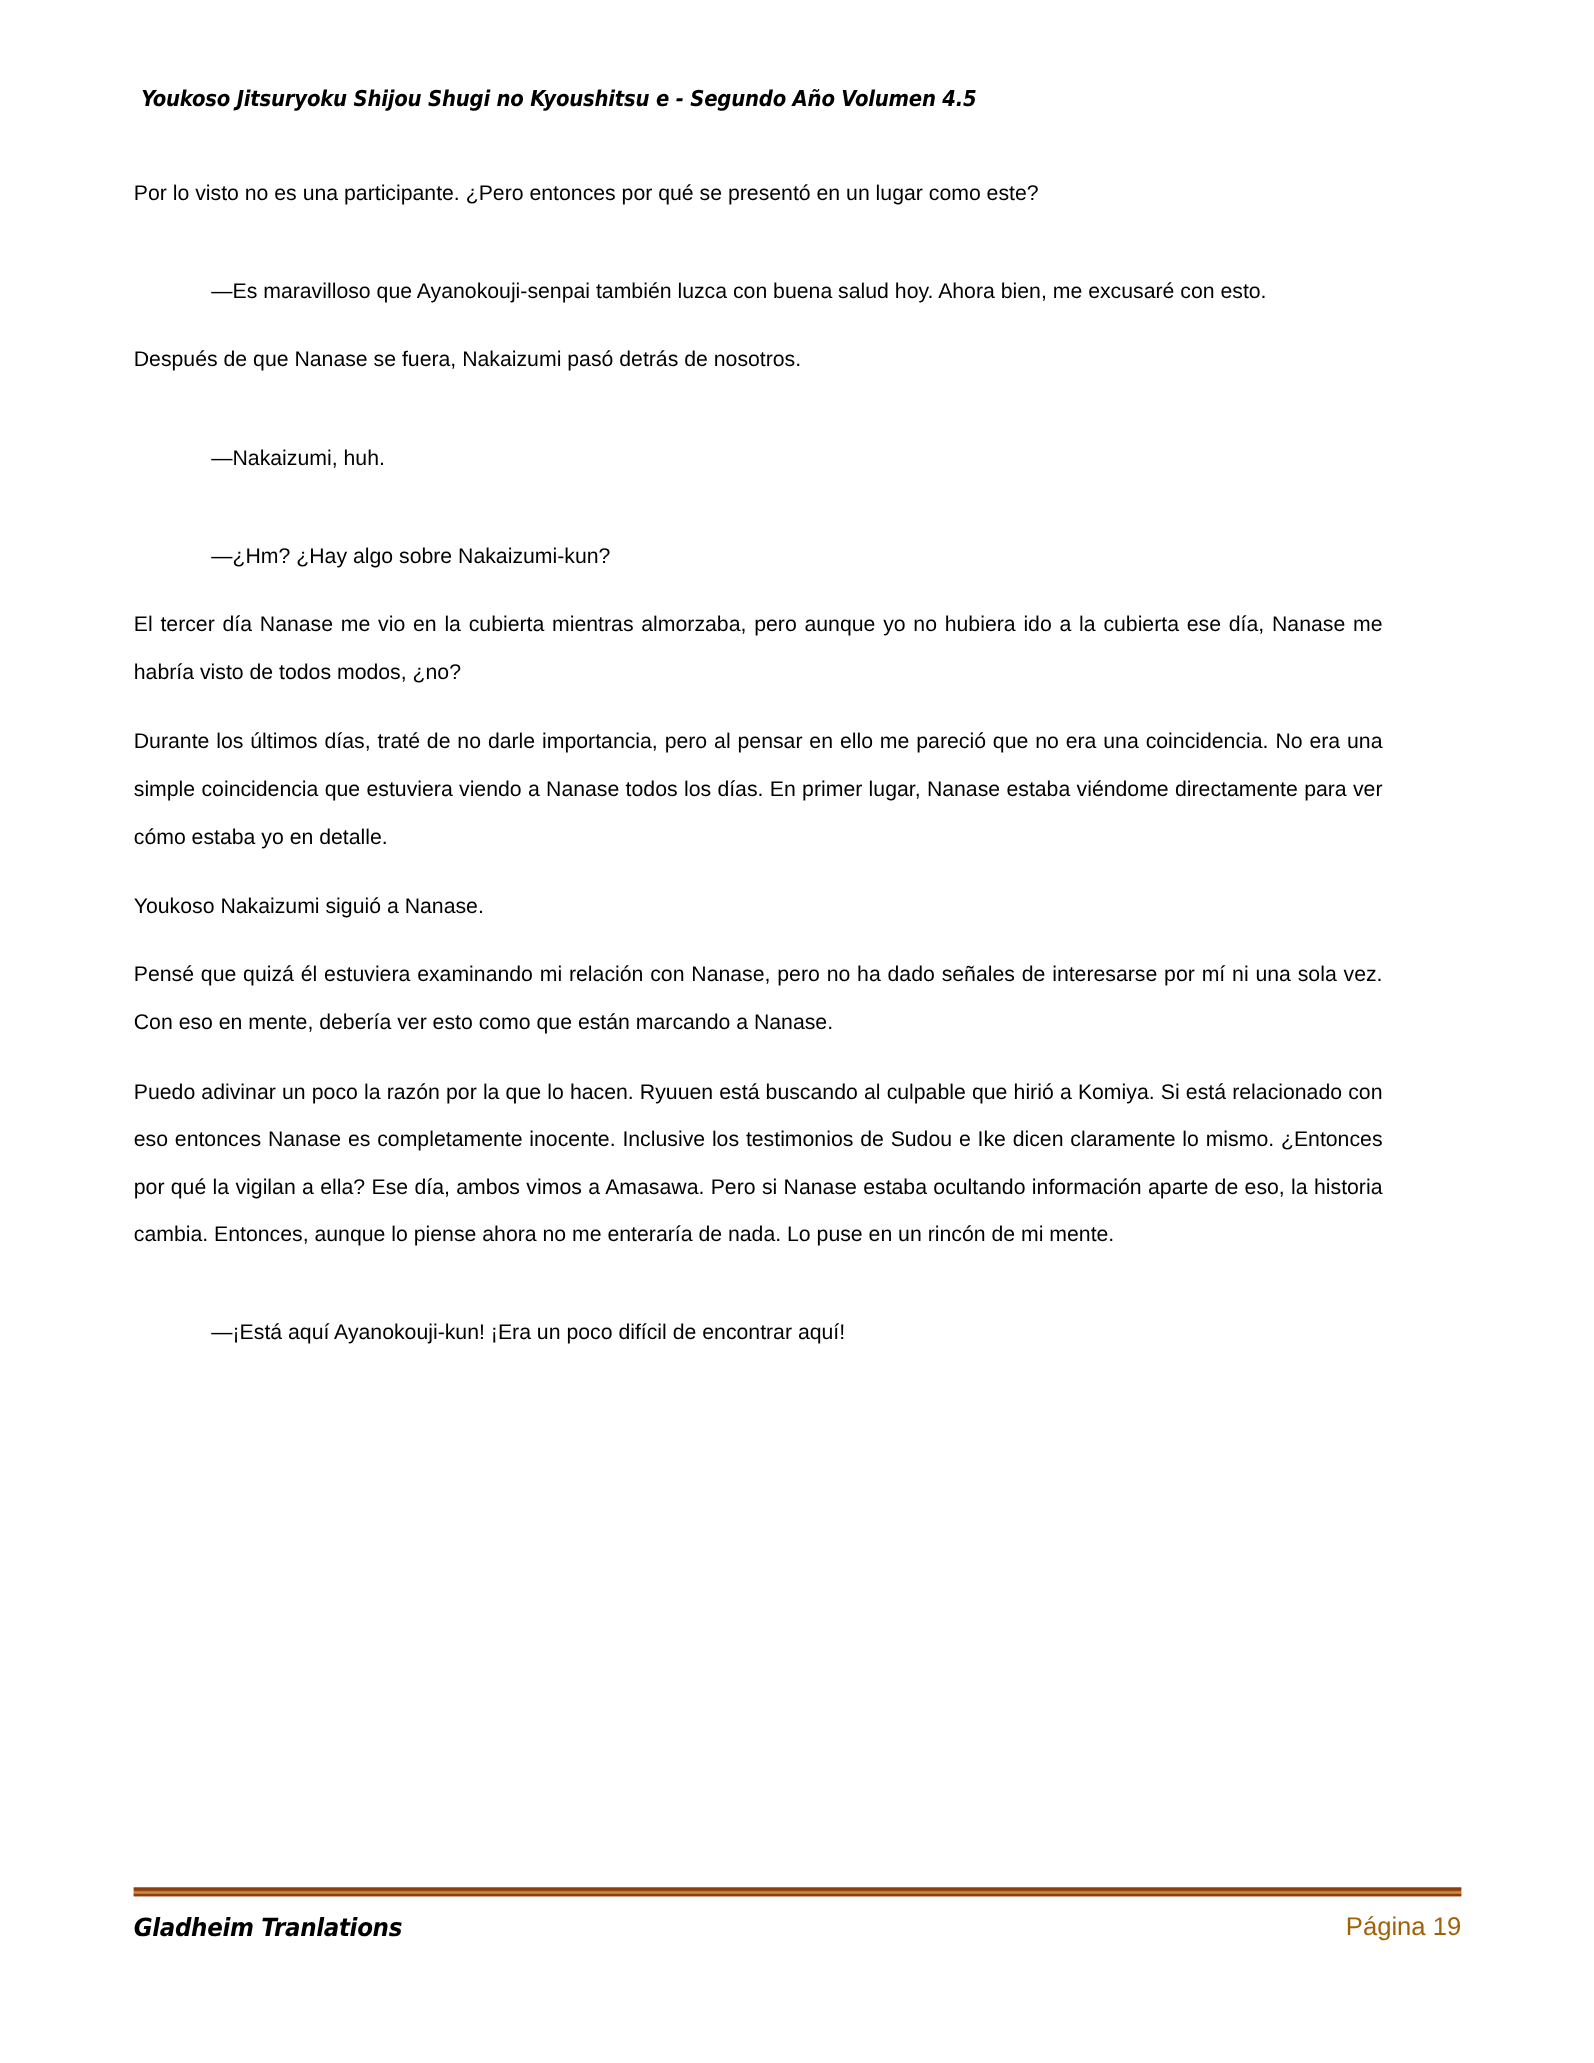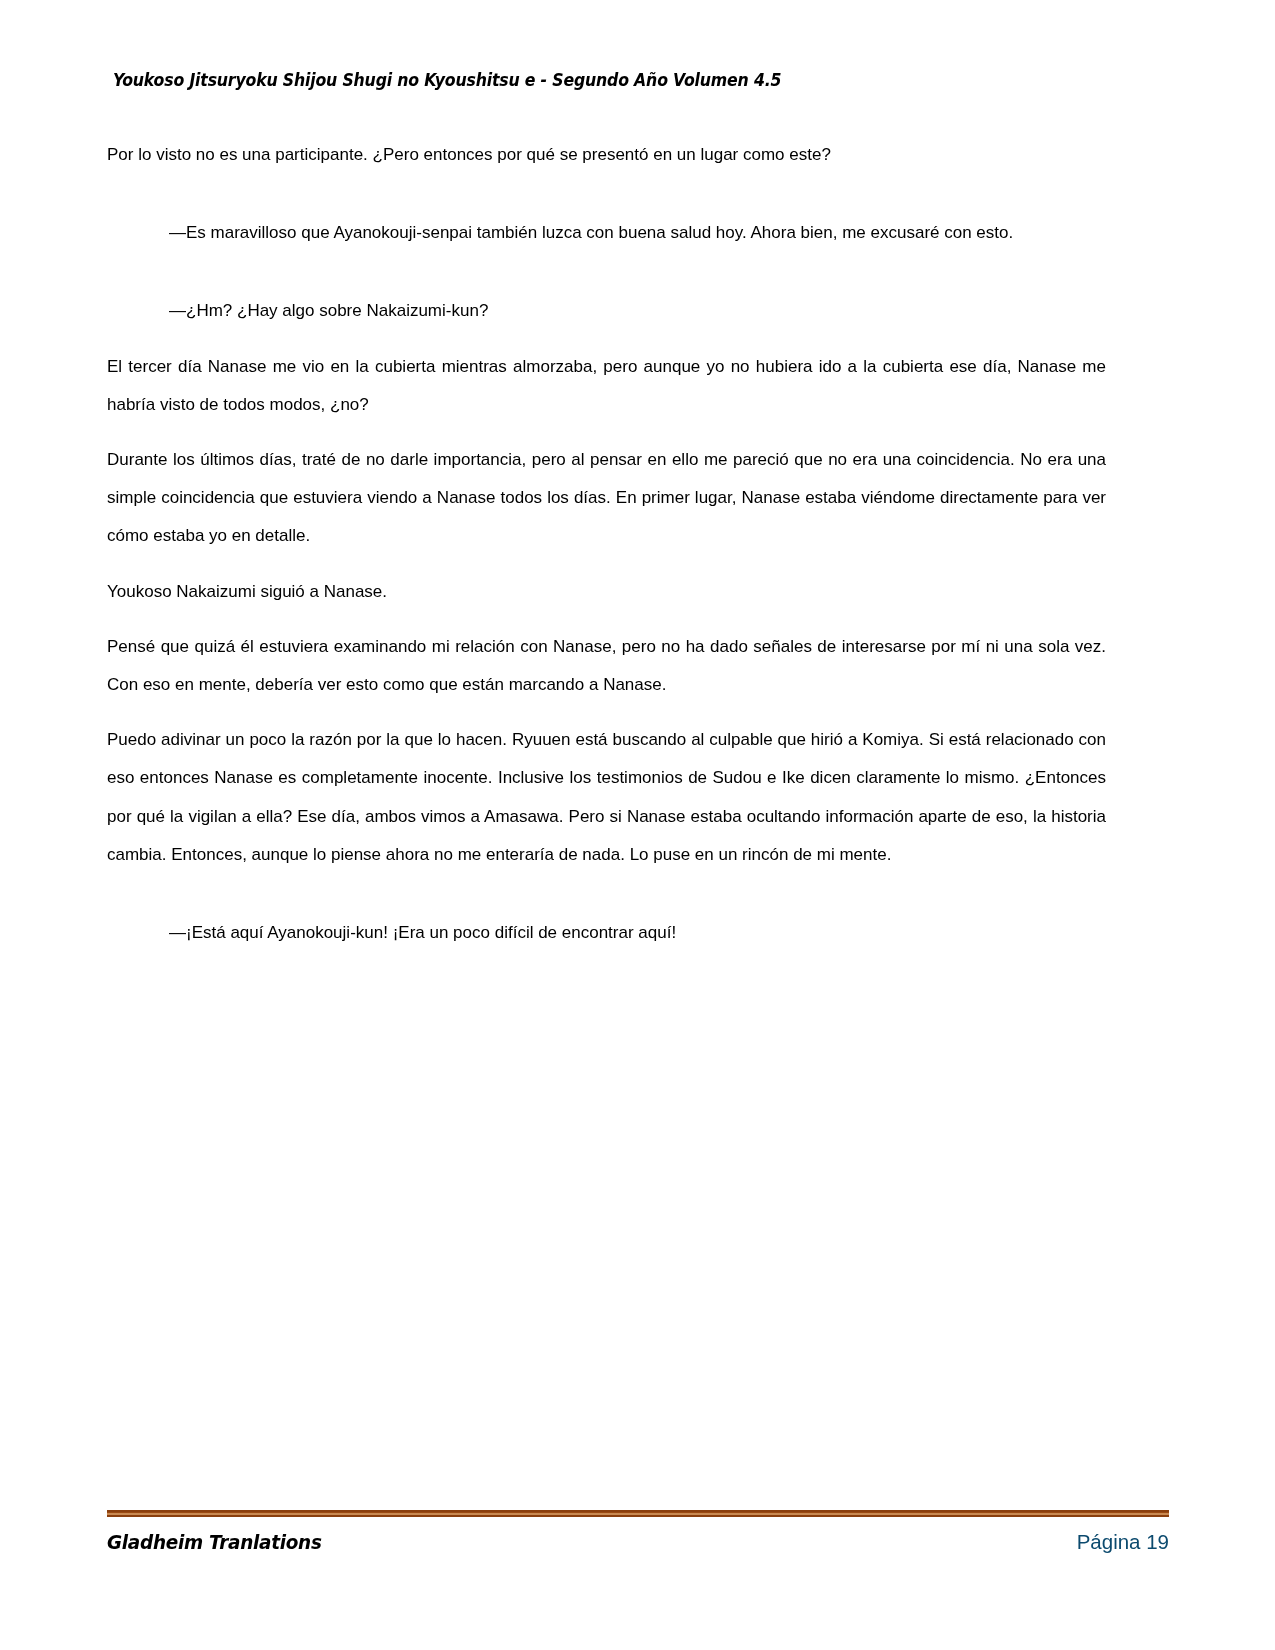--- a/index.html
+++ b/index.html
@@ -103,36 +103,38 @@
     font-size: 20px;
     letter-spacing: -0.3px;
     color: #000000;
     transform: scaleX(0.92);
     transform-origin: left center;
   }
 
   .footer-page {
     font-family: "Liberation Sans", sans-serif;
     font-size: 20.5px;
-    color: #0c4a6e;
+    color: #a16207;
     white-space: nowrap;
   }
 </style>
 </head>
 <body>
 
 <div class="page">
 
   <div class="doc-header">
     <div class="doc-header-title">Youkoso Jitsuryoku Shijou Shugi no Kyoushitsu e - Segundo Año Volumen 4.5</div>
   </div>
 
   <div class="body-area">
     <p class="para">Por lo visto no es una participante. ¿Pero entonces por qué se presentó en un lugar como este?</p>
     <p class="para dialogue">—Es maravilloso que Ayanokouji-senpai también luzca con buena salud hoy. Ahora bien, me excusaré con esto.</p>
+    <p class="para">Después de que Nanase se fuera, Nakaizumi pasó detrás de nosotros.</p>
+    <p class="para dialogue">—Nakaizumi, huh.</p>
     <p class="para dialogue">—¿Hm? ¿Hay algo sobre Nakaizumi-kun?</p>
     <p class="para">El tercer día Nanase me vio en la cubierta mientras almorzaba, pero aunque yo no hubiera ido a la cubierta ese día, Nanase me habría visto de todos modos, ¿no?</p>
     <p class="para">Durante los últimos días, traté de no darle importancia, pero al pensar en ello me pareció que no era una coincidencia. No era una simple coincidencia que estuviera viendo a Nanase todos los días. En primer lugar, Nanase estaba viéndome directamente para ver cómo estaba yo en detalle.</p>
     <p class="para">Youkoso Nakaizumi siguió a Nanase.</p>
     <p class="para">Pensé que quizá él estuviera examinando mi relación con Nanase, pero no ha dado señales de interesarse por mí ni una sola vez. Con eso en mente, debería ver esto como que están marcando a Nanase.</p>
     <p class="para">Puedo adivinar un poco la razón por la que lo hacen. Ryuuen está buscando al culpable que hirió a Komiya. Si está relacionado con eso entonces Nanase es completamente inocente. Inclusive los testimonios de Sudou e Ike dicen claramente lo mismo. ¿Entonces por qué la vigilan a ella? Ese día, ambos vimos a Amasawa. Pero si Nanase estaba ocultando información aparte de eso, la historia cambia. Entonces, aunque lo piense ahora no me enteraría de nada. Lo puse en un rincón de mi mente.</p>
     <p class="para dialogue">—¡Está aquí Ayanokouji-kun! ¡Era un poco difícil de encontrar aquí!</p>
   </div>
 
   <div class="doc-footer">

